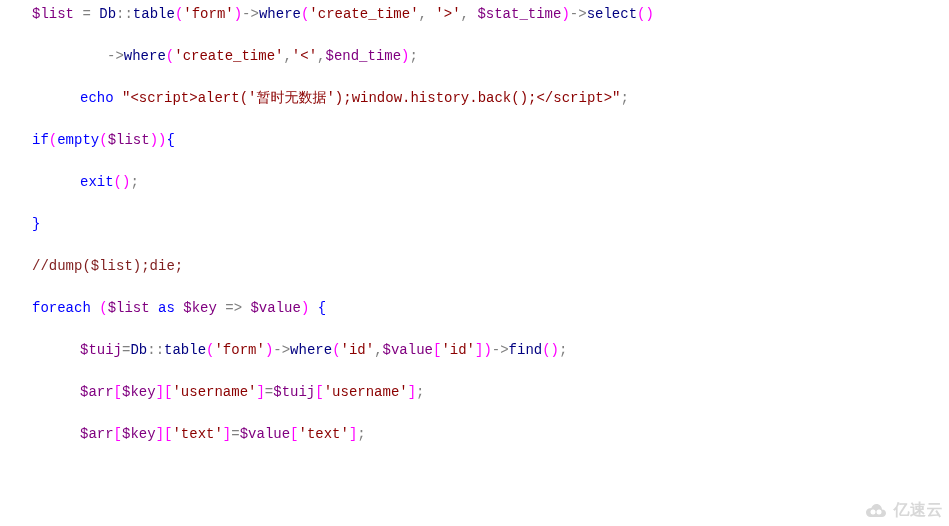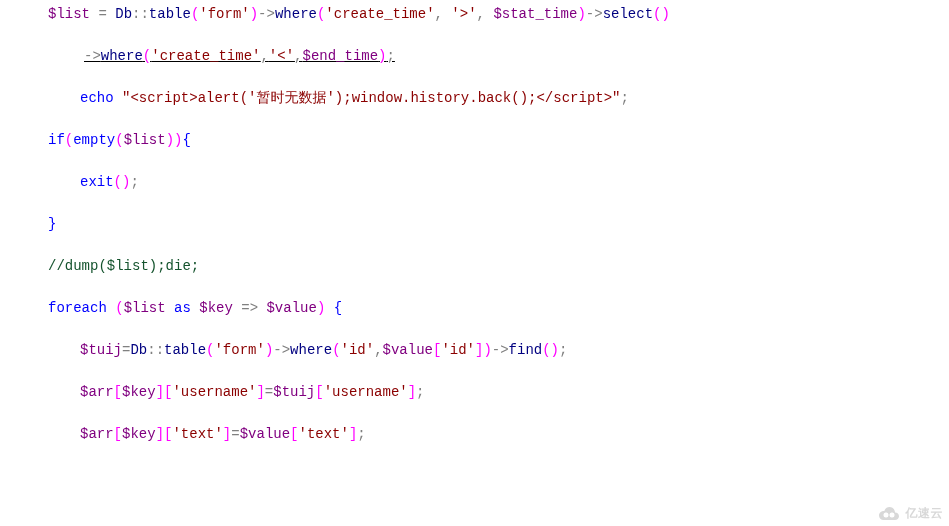--- a/index.html
+++ b/index.html
@@ -14,38 +14,38 @@
     overflow: hidden;
     position: relative;
   }
   pre {
     margin: 0;
     padding: 4px 0 0 0;
     white-space: pre;
     font-family: inherit;
   }
   .line { display: block; }
-  .ind1 { padding-left: 48px; }
+  .ind1 { padding-left: 32px; }
   .ind2 { padding-left: 80px; }
-  .ind3 { padding-left: 84px; text-decoration: underline; }
+  .ind3 { padding-left: 107px; }
   .c-var   { color: #800080; } 
   .c-op    { color: #808080; } 
   .c-fn    { color: #000080; } 
   .c-kw    { color: #0000ff; } 
   .c-paren { color: #ff00ff; } 
   .c-brace { color: #0000ff; } 
   .c-brack { color: #ff00ff; } 
   .c-str   { color: #8b0000; } 
-  .c-cmt   { color: #14532d; }
+  .c-cmt   { color: #7f1d1d; }
   .watermark {
     position: absolute;
     right: 6px;
     bottom: 4px;
     font-family: Arial, sans-serif;
-    font-size: 12px;
+    font-size: 16px;
     font-weight: bold;
     color: #d8d8d8;
     letter-spacing: 0.5px;
     pointer-events: none;
   }
   .watermark svg { vertical-align: middle; margin-right: 2px; }
 </style>
 </head>
 <body>
 

